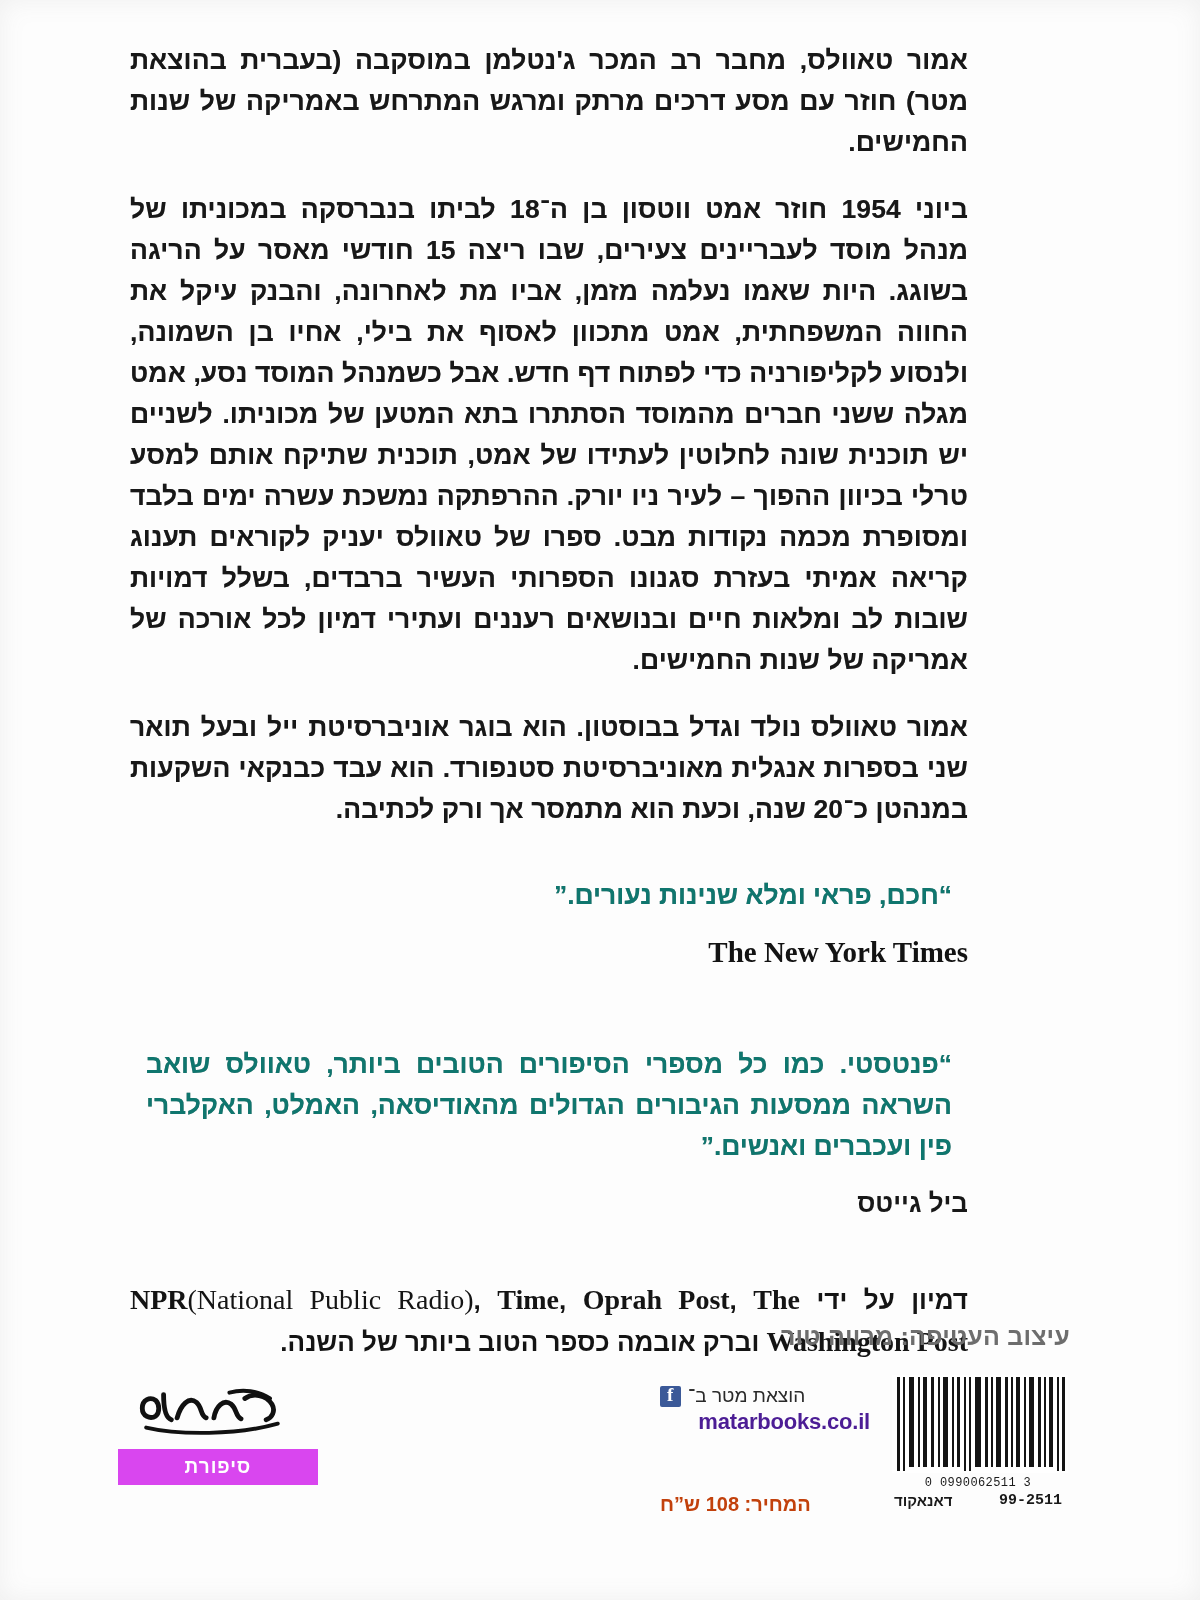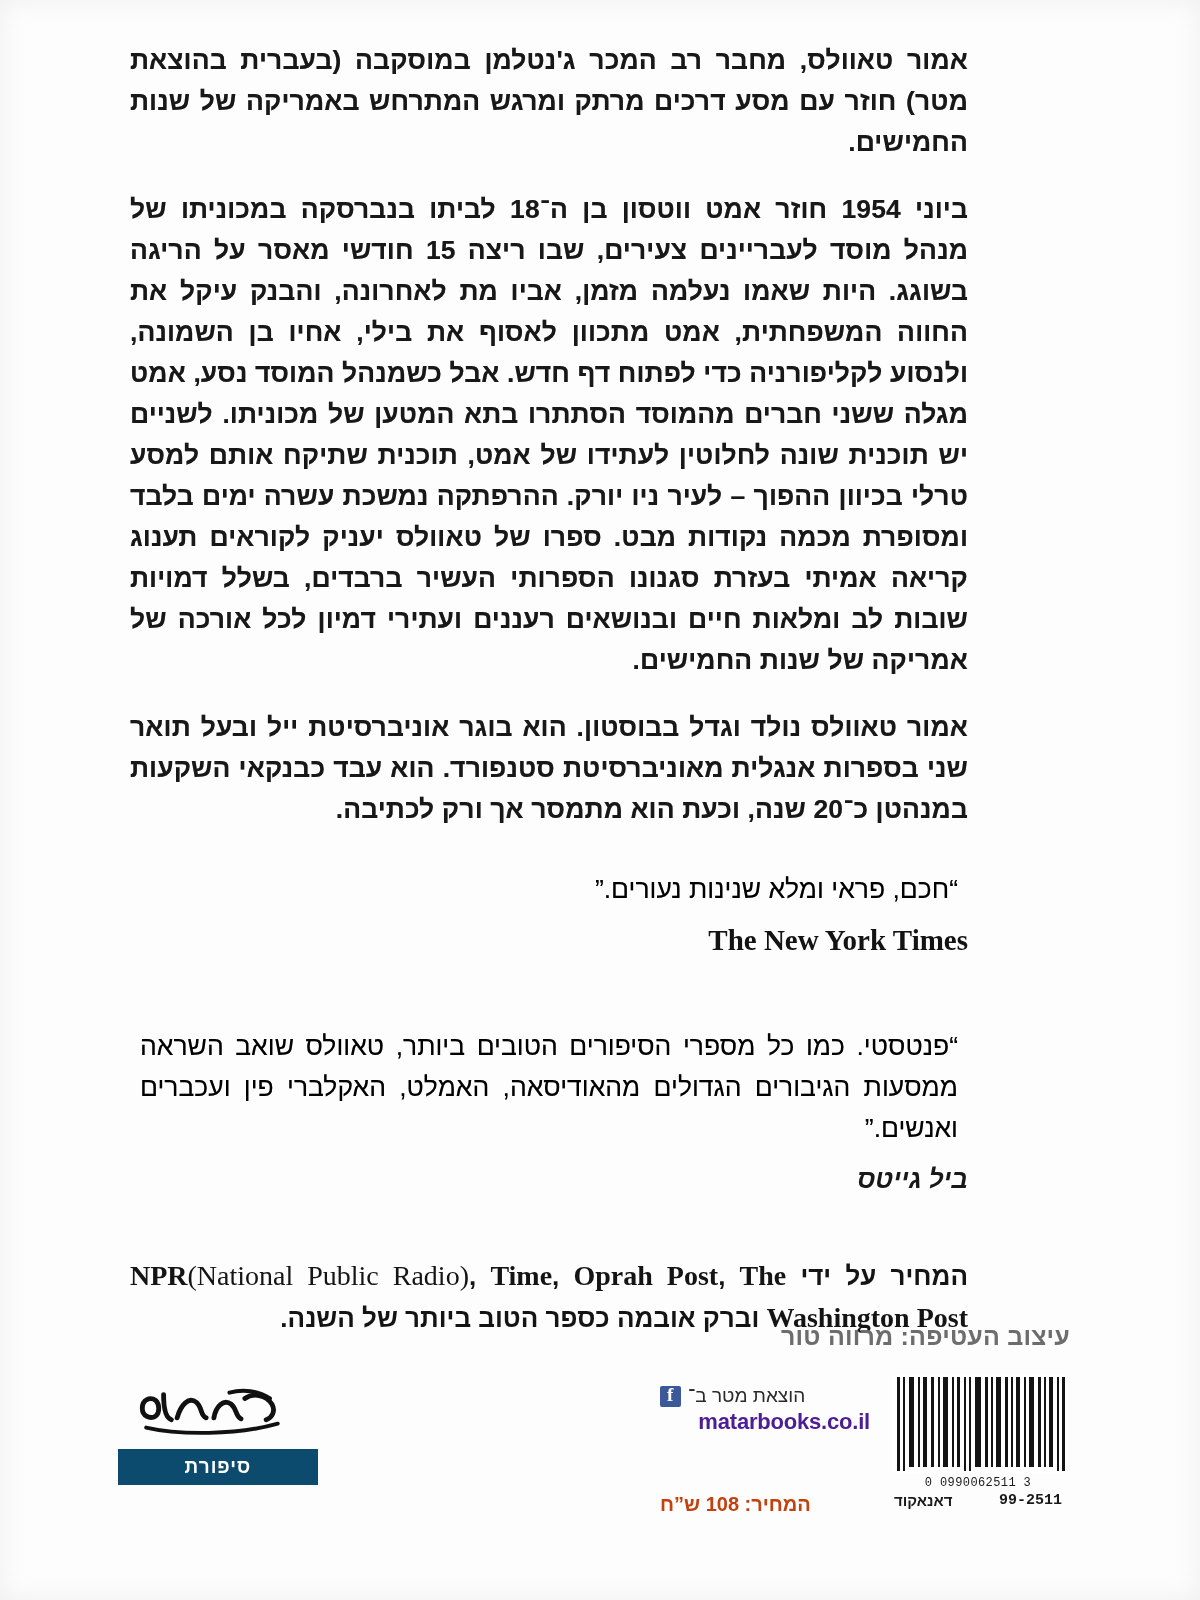--- a/index.html
+++ b/index.html
@@ -67,43 +67,42 @@
   
   .quote-block {
     margin: 0 0 22px 0;
     direction: rtl;
     text-align: justify;
     text-align-last: right;
   }
   .quote-text {
     font-size: 26.5px;
     line-height: 41px;
-    font-weight: 400;
-    color: #000000;
-    margin: 10px;
+    font-weight: 700;
+    color: #0f766e;
+    margin: 16px;
     text-shadow: 0 0 0.6px rgba(40,40,40,0.45);
   }
   .quote-source-serif {
     font-family: "Liberation Serif", "DejaVu Serif", serif;
     font-size: 29px;
     font-weight: 700;
     line-height: 40px;
     direction: ltr;
     text-align: right;
     color: #131313;
     margin: 0;
   }
   .quote-source-heb {
     font-size: 26px;
     font-weight: 800;
     line-height: 40px;
     text-align: right;
     color: #181818;
     margin: 0;
-    font-style: italic;
   }
 
   .spacer-sm { height: 16px; }
   .spacer-md { height: 34px; }
 
   
   .awards {
     font-size: 26px;
     line-height: 42px;
     font-weight: 700;
@@ -155,21 +154,21 @@
     width: 200px;
     text-align: center;
   }
   .logo-script {
     height: 60px;
     display: block;
     margin: 0 auto;
   }
   .genre-bar {
     margin-top: 6px;
-    background: #0c4a6e;
+    background: #d946ef;
     height: 36px;
     line-height: 36px;
     color: #ffffff;
     font-size: 19px;
     font-weight: 700;
     letter-spacing: 1px;
     direction: rtl;
   }
 
   
@@ -290,21 +289,21 @@
 
     <div class="spacer-md"></div>
 
     <div class="quote-block">
       <p class="quote-text">“פנטסטי. כמו כל מספרי הסיפורים הטובים ביותר, טאוולס שואב השראה ממסעות הגיבורים הגדולים מהאודיסאה, האמלט, האקלברי פין ועכברים ואנשים.”</p>
       <p class="quote-source-heb">ביל גייטס</p>
     </div>
 
     <div class="spacer-md"></div>
 
-    <p class="awards"><span>המחיר על ידי </span><span class="lat">NPR</span><span class="lat-reg">(National Public Radio)</span><span>, </span><span class="lat">Time</span><span>, </span><span class="lat">Oprah Post</span><span>, </span><span class="lat">The Washington Post</span><span> וברק אובמה כספר הטוב ביותר של השנה.</span></p>
+    <p class="awards"><span>דמיון על ידי </span><span class="lat">NPR</span><span class="lat-reg">(National Public Radio)</span><span>, </span><span class="lat">Time</span><span>, </span><span class="lat">Oprah Post</span><span>, </span><span class="lat">The Washington Post</span><span> וברק אובמה כספר הטוב ביותר של השנה.</span></p>
 
   </div>
 
   <div class="cover-credit">עיצוב העטיפה: מרווה טור</div>
 
   <div class="footer">
 
     <div class="publisher-logo">
       <svg class="logo-script" viewBox="0 0 200 62" aria-hidden="true">
         <g fill="none" stroke="#111111" stroke-linecap="round" stroke-linejoin="round">

